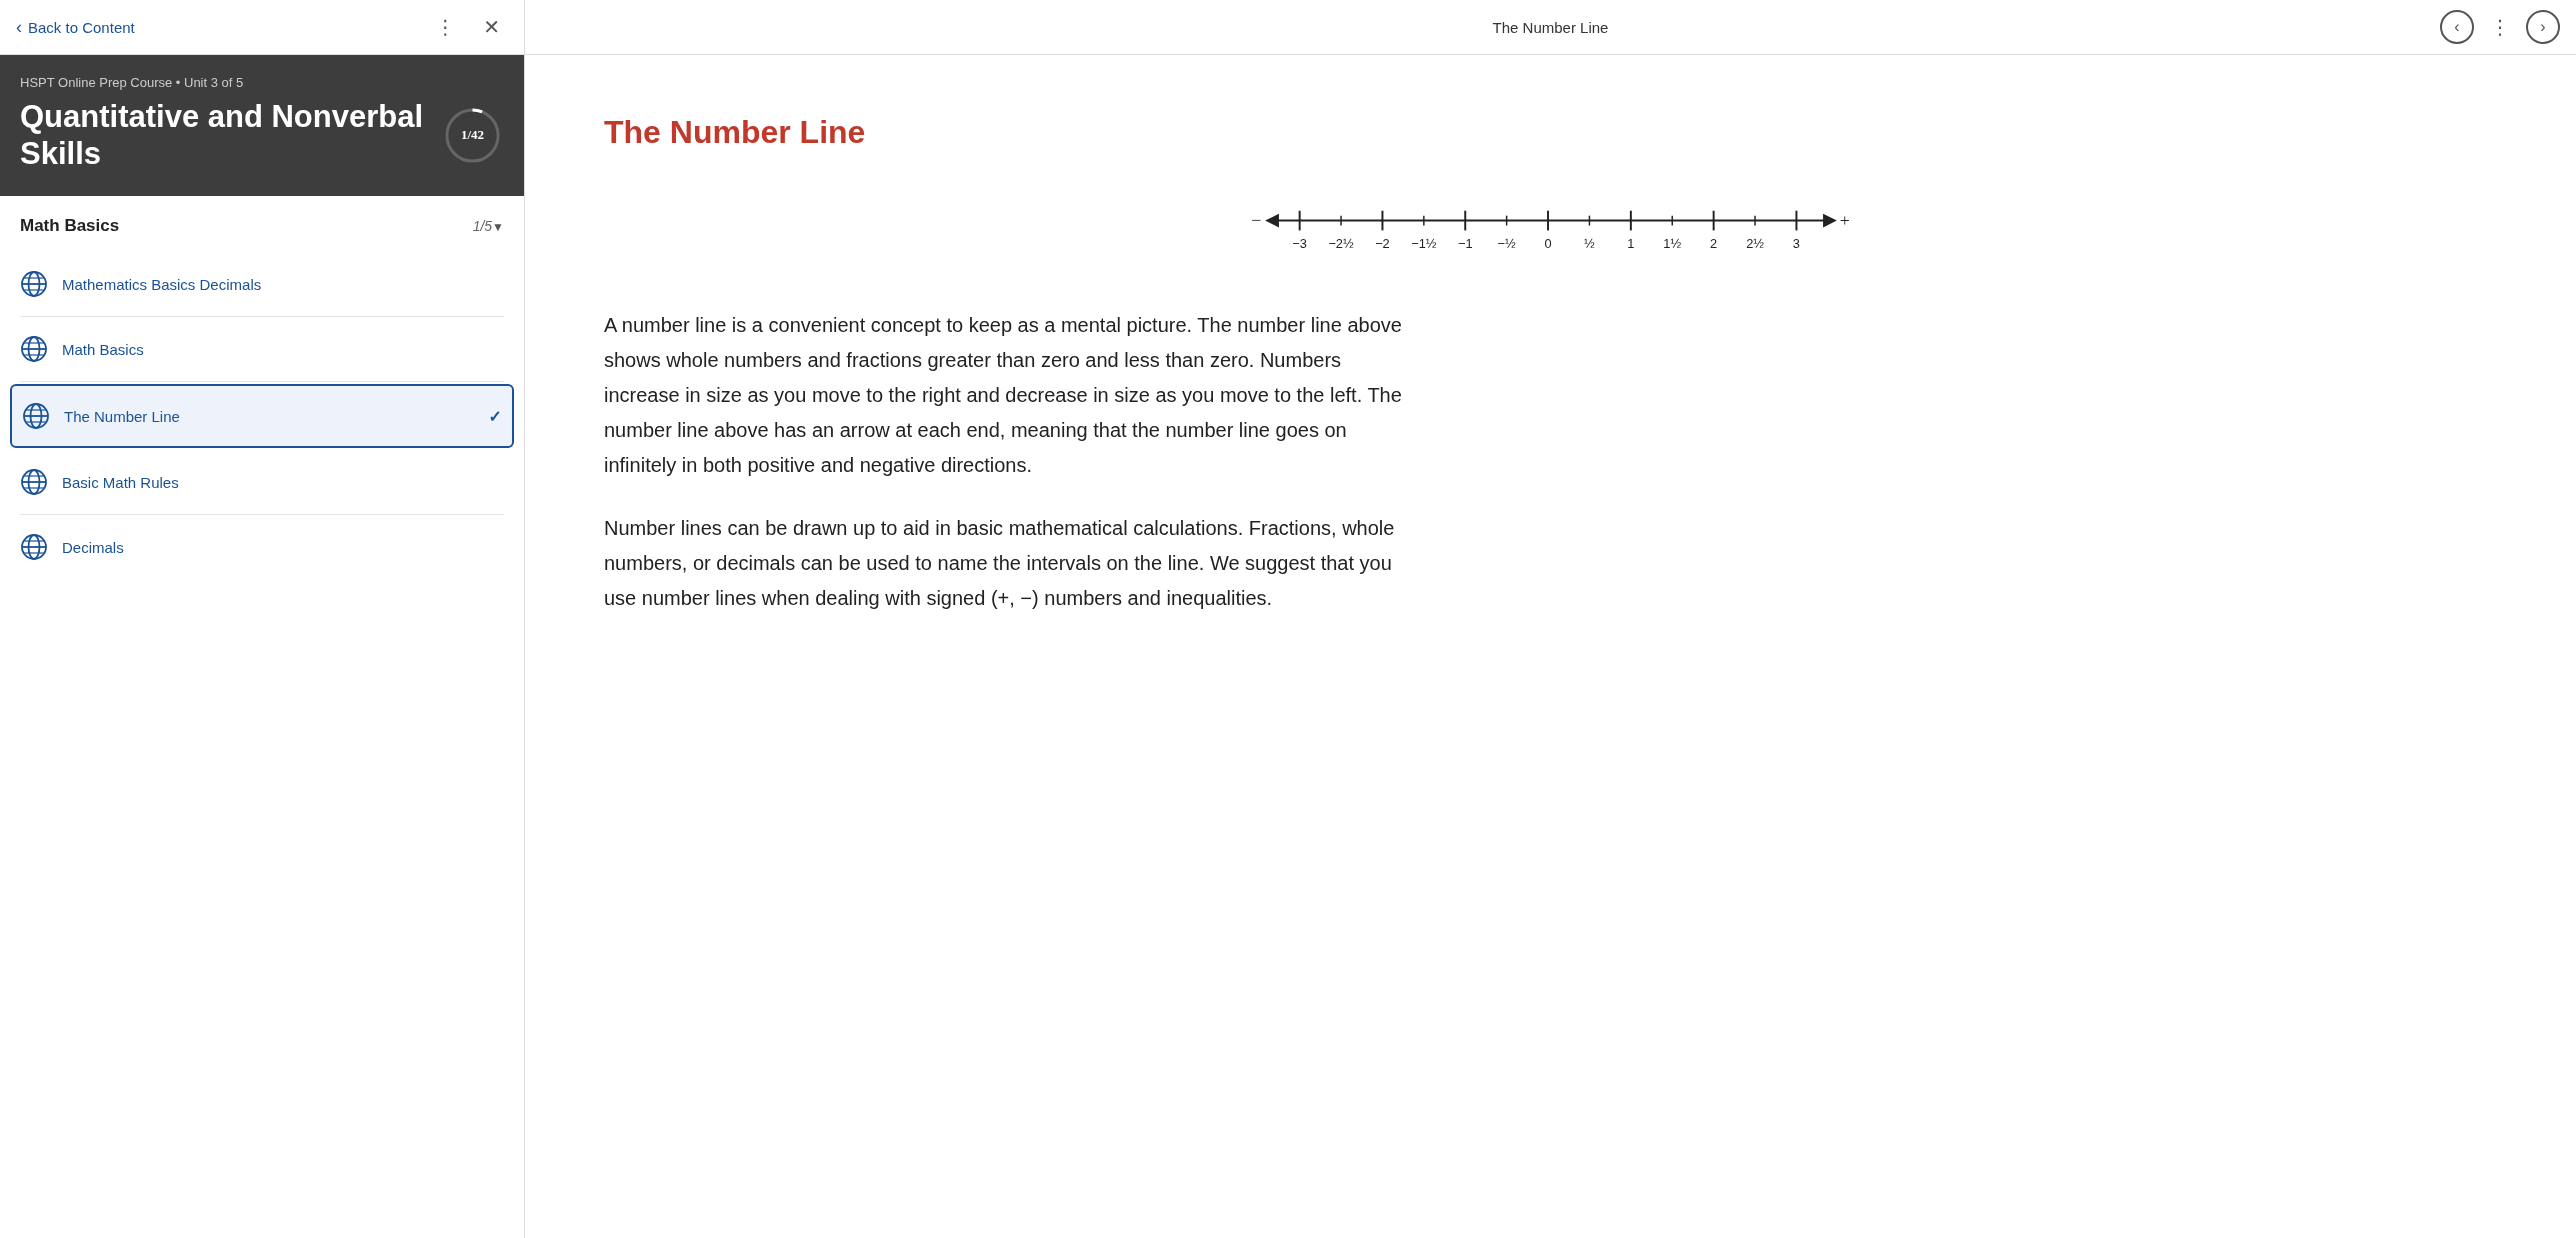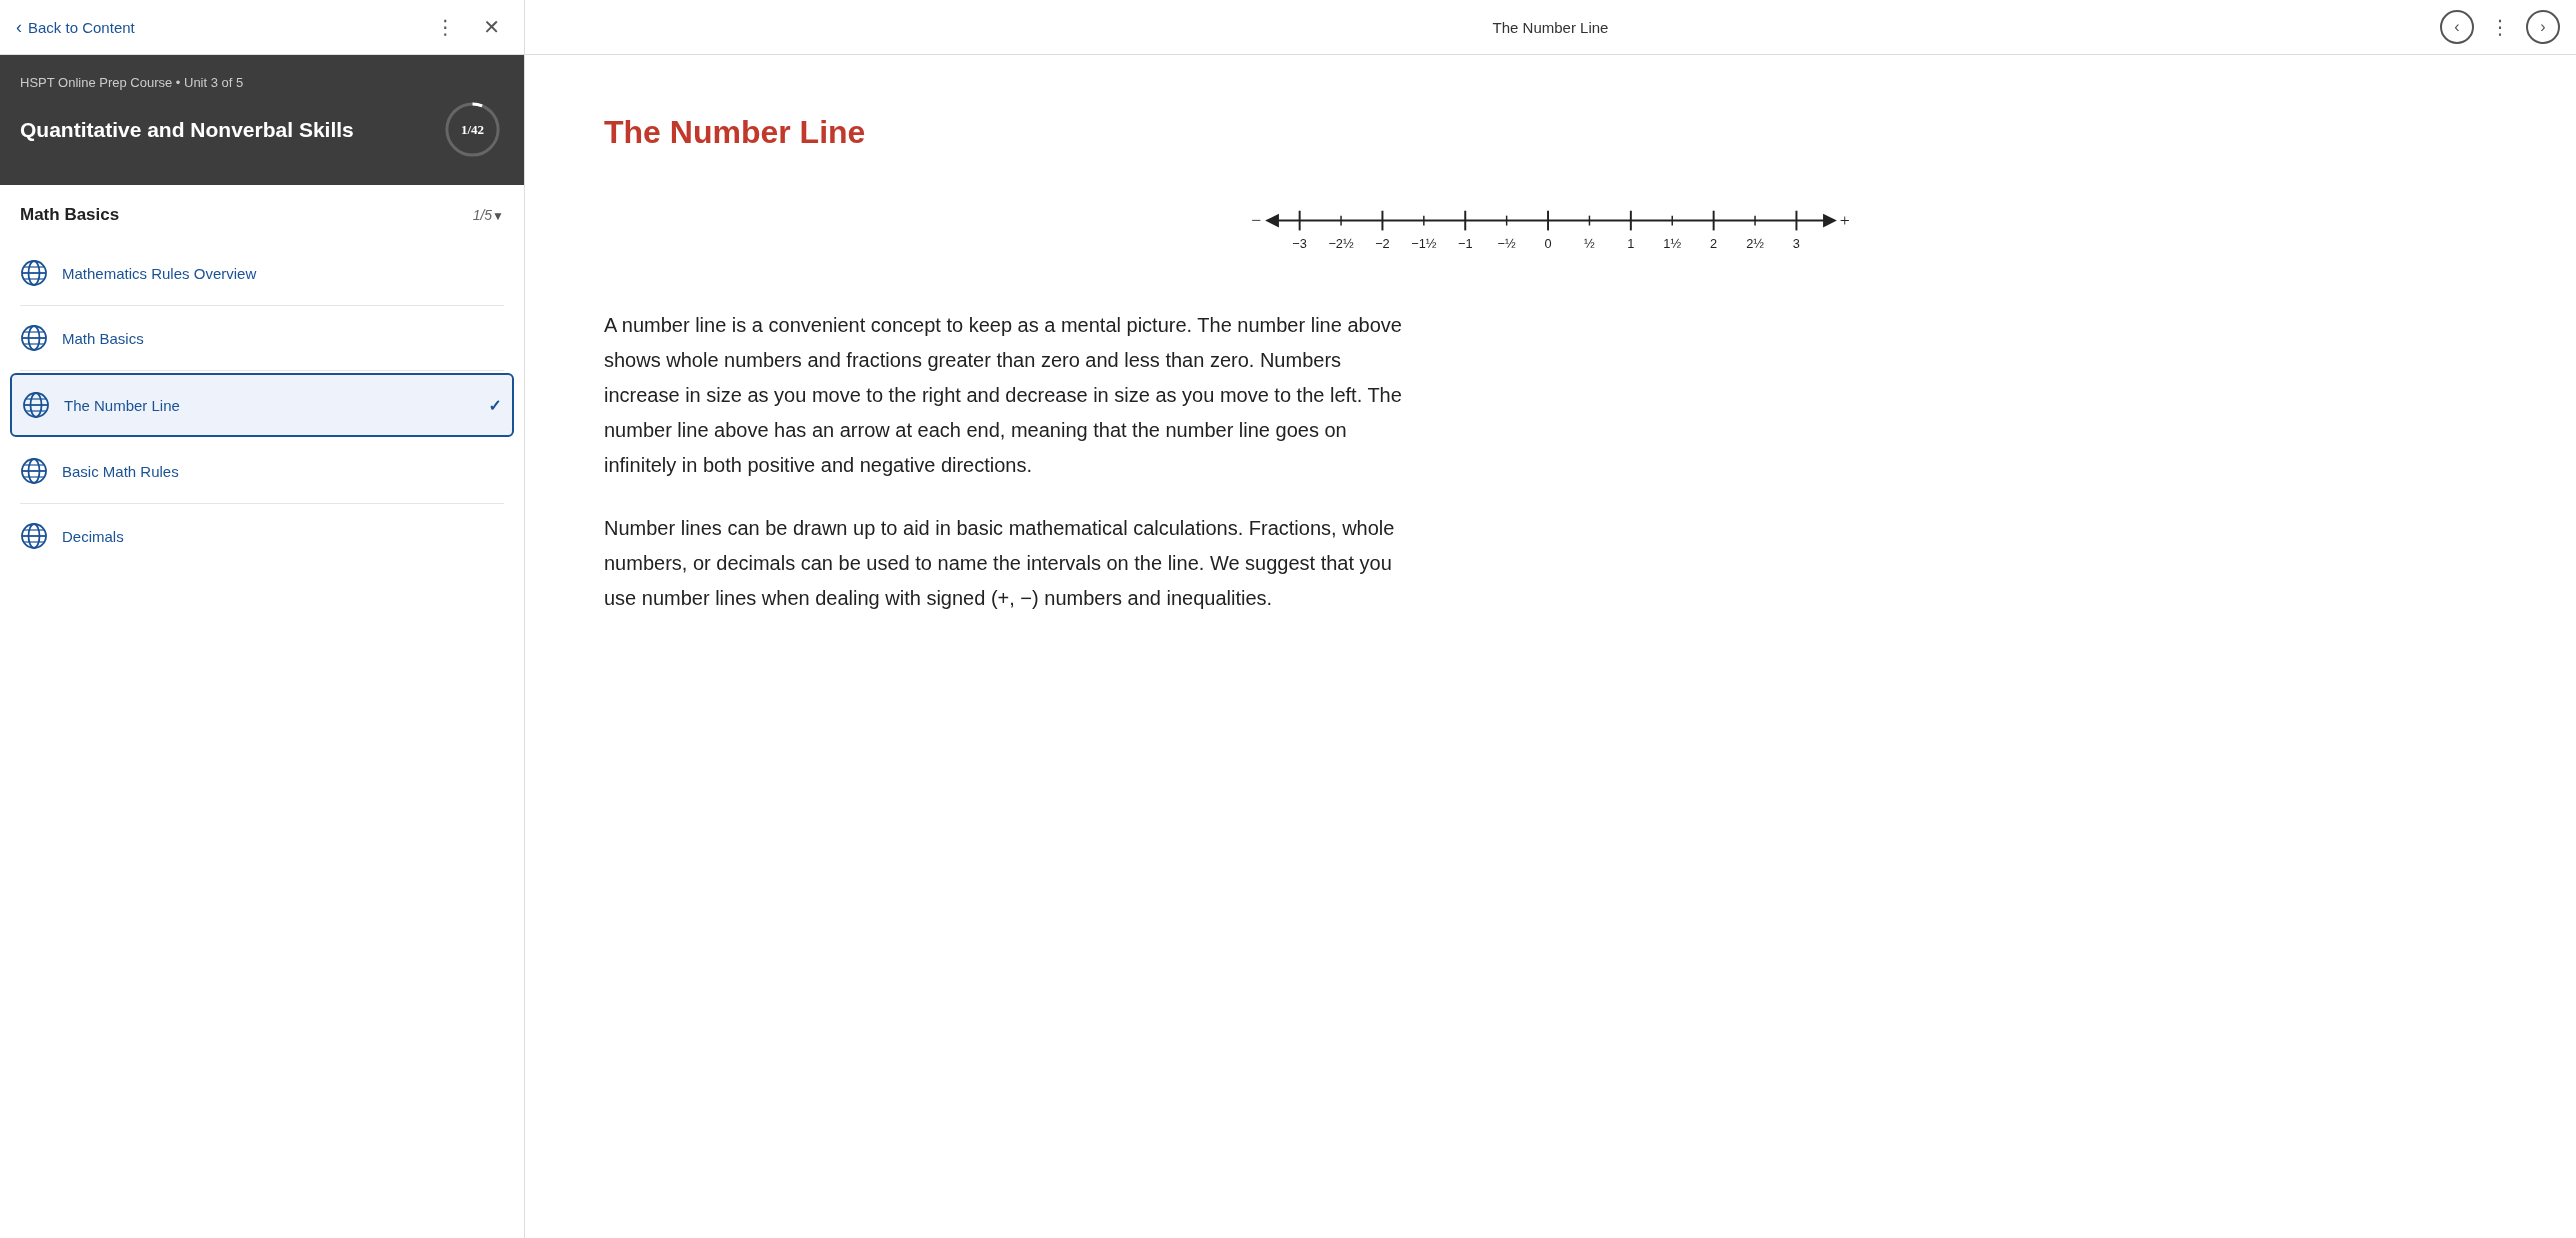--- a/index.html
+++ b/index.html
@@ -64,21 +64,21 @@
       background: #3d3d3d; color: #fff;
       padding: 20px 20px 24px 20px; flex-shrink: 0;
     }
     .course-meta {
       font-size: 13px; color: #ccc; margin-bottom: 8px;
     }
     .course-title-row {
       display: flex; align-items: center; justify-content: space-between;
     }
     .course-title {
-      font-size: 21px; font-weight: 700; color: #fff; line-height: 1.2;
+      font-size: 31px; font-weight: 700; color: #fff; line-height: 1.2;
     }
     .progress-circle {
       width: 63px; height: 63px; flex-shrink: 0;
       position: relative;
       font-family: Liberation Serif, serif;
     }
     .progress-circle svg {
       width: 63px; height: 63px;
     }
     .progress-text {
@@ -220,21 +220,21 @@
       </div>
 
       <div class="nav-item">
         <svg class="globe-icon" viewBox="0 0 28 28" fill="none">
           <circle cx="14" cy="14" r="12" stroke="#1a5296" stroke-width="1.8"></circle>
           <ellipse cx="14" cy="14" rx="5.5" ry="12" stroke="#1a5296" stroke-width="1.8"></ellipse>
           <line x1="2" y1="14" x2="26" y2="14" stroke="#1a5296" stroke-width="1.8"></line>
           <line x1="4" y1="8" x2="24" y2="8" stroke="#1a5296" stroke-width="1.2"></line>
           <line x1="4" y1="20" x2="24" y2="20" stroke="#1a5296" stroke-width="1.2"></line>
         </svg>
-        <span class="nav-item-label">Mathematics Rules Overview</span>
+        <span class="nav-item-label">Mathematics Basics Decimals</span>
       </div>
       <hr class="nav-item-divider">
 
       <div class="nav-item">
         <svg class="globe-icon" viewBox="0 0 28 28" fill="none">
           <circle cx="14" cy="14" r="12" stroke="#1a5296" stroke-width="1.8"></circle>
           <ellipse cx="14" cy="14" rx="5.5" ry="12" stroke="#1a5296" stroke-width="1.8"></ellipse>
           <line x1="2" y1="14" x2="26" y2="14" stroke="#1a5296" stroke-width="1.8"></line>
           <line x1="4" y1="8" x2="24" y2="8" stroke="#1a5296" stroke-width="1.2"></line>
           <line x1="4" y1="20" x2="24" y2="20" stroke="#1a5296" stroke-width="1.2"></line>

